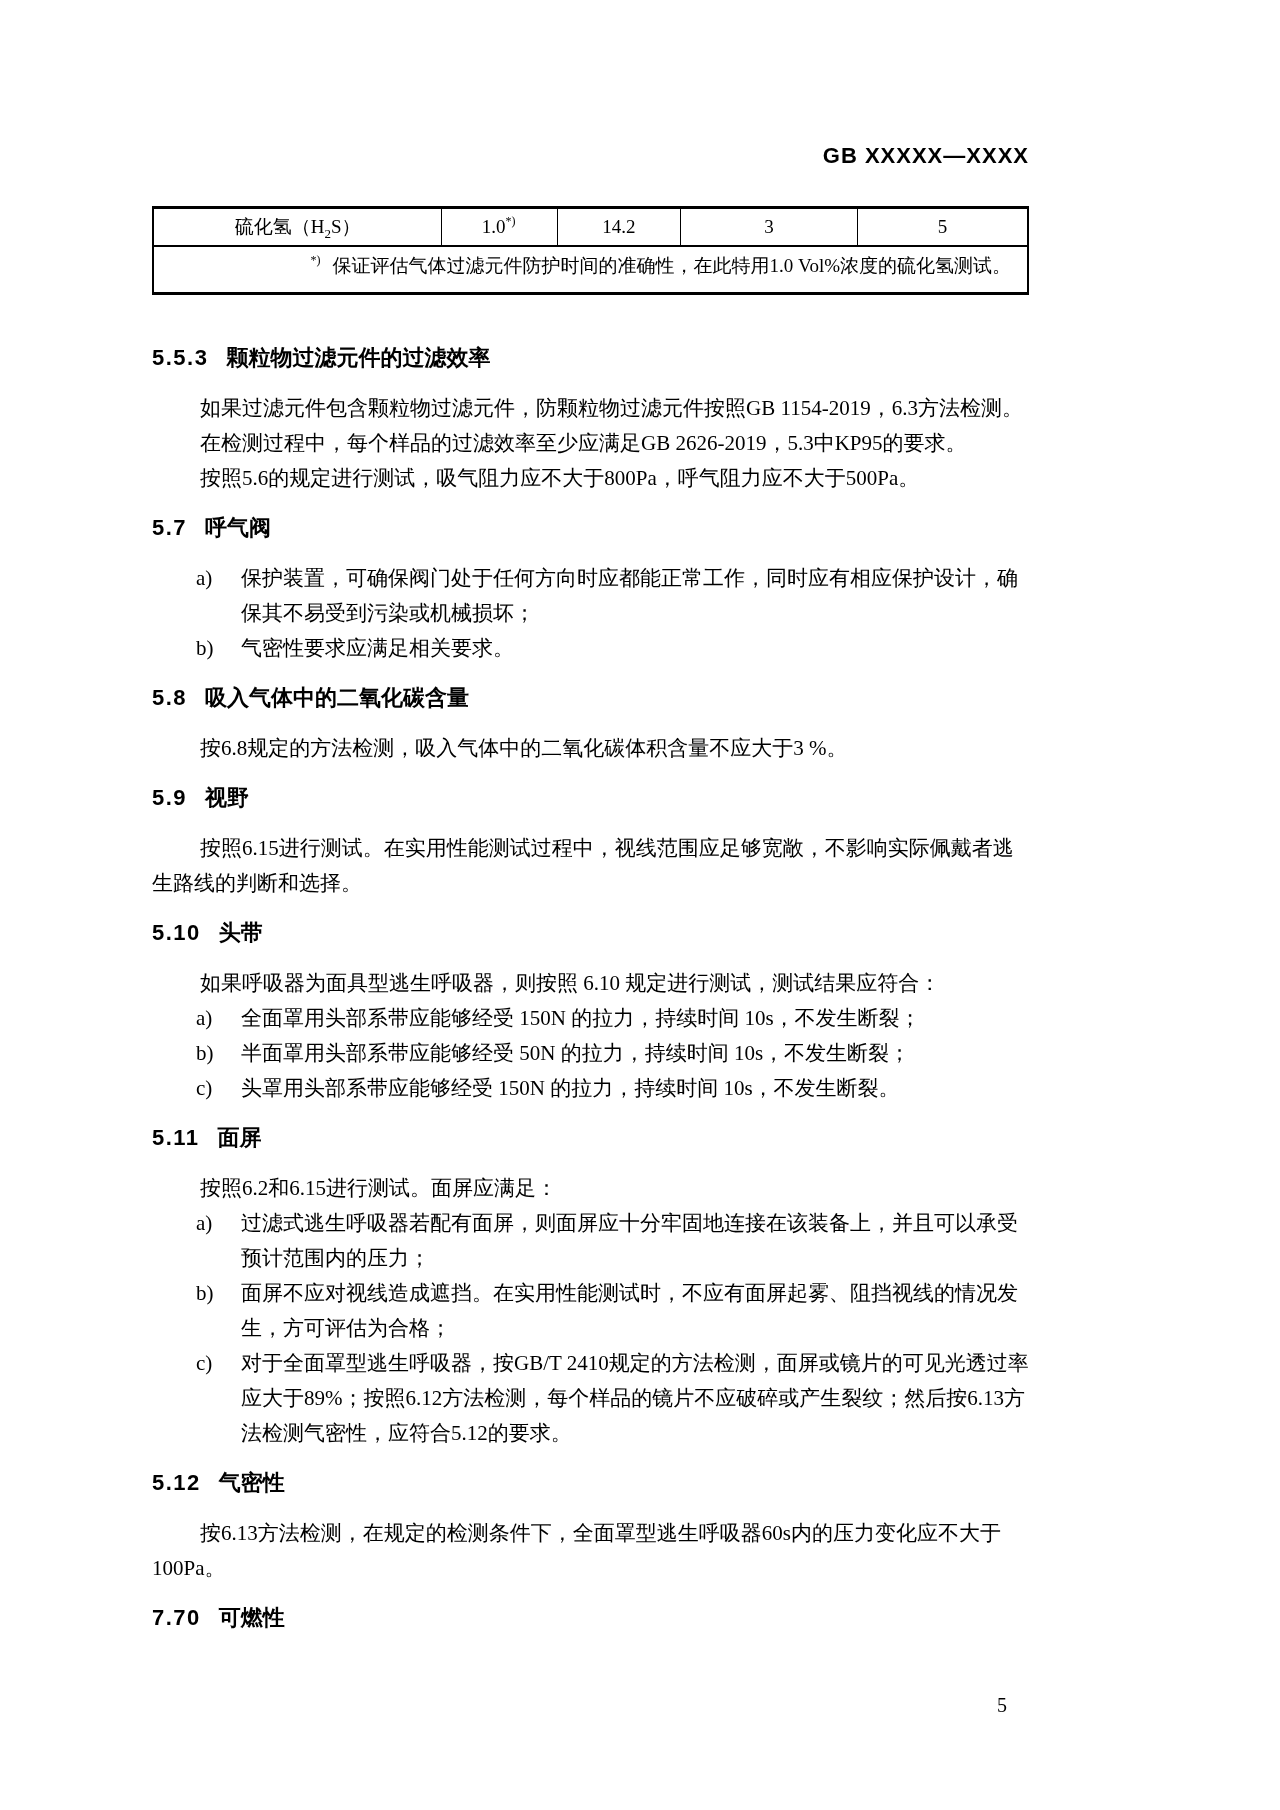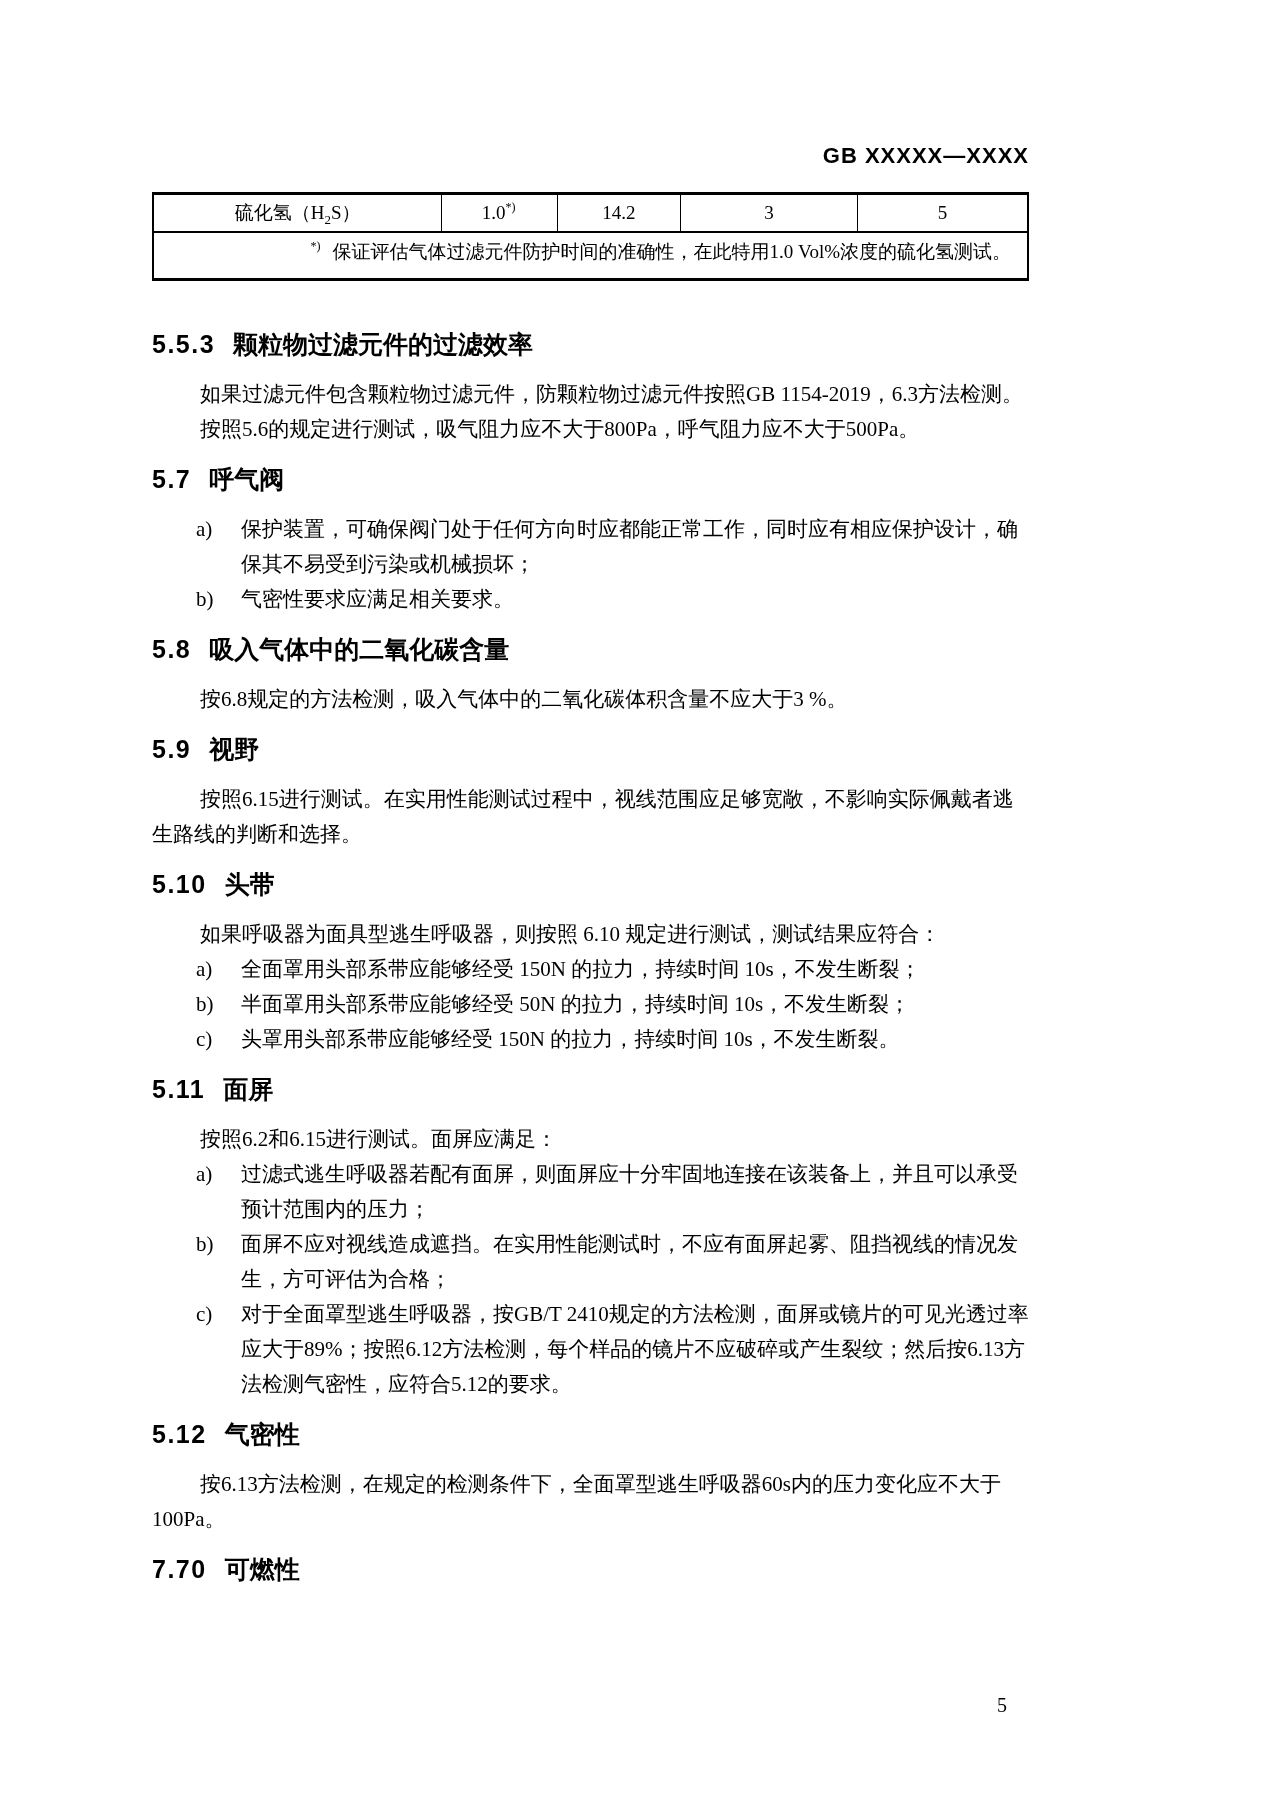--- a/index.html
+++ b/index.html
@@ -17,21 +17,21 @@
   .doc-header {
     text-align:right;
     font-family:"Liberation Sans","DejaVu Sans",sans-serif;
     font-weight:bold;
     font-size:22px; line-height:32px;
     letter-spacing:1px;
   }
   table.spec {
     width:100%;
     border-collapse:collapse;
-    margin-top:20px;
+    margin-top:34px;
     border:2px solid #000;
     border-top-width:3px;
     border-bottom-width:3px;
     font-size:19px;
     font-family:Liberation Serif, serif;
   }
   table.spec td {
     border:1px solid #000;
     text-align:center;
     height:38px;
@@ -46,21 +46,21 @@
     padding:5px 16px 10px 18px;
     line-height:27px;
     vertical-align:top;
   }
   sup.fn { font-size:12px; vertical-align:super; line-height:0; margin-right:2px; }
   td.footnote-cell sup.fn { margin-right:12px; }
   sub.chem { font-size:13px; vertical-align:sub; line-height:0; }
   .heading {
     font-family:"Liberation Sans","DejaVu Sans",sans-serif;
     font-weight:bold;
-    font-size:25px; line-height:24px;
+    font-size:22px; line-height:24px;
     margin:20px 0 21px 0;
   }
   .heading .num { margin-right:18px; letter-spacing:1.5px; }
   .sections > .section:first-child .heading { margin-top:51px; }
   .para { text-indent:48px; }
   .li { display:flex; padding-left:44px; }
   .li .marker { flex:0 0 45px; }
   .li .text { flex:1; }
   .page-number {
     position:absolute;
@@ -88,20 +88,21 @@
         <td colspan="5" class="footnote-cell"><sup class="fn">*)</sup><span>保证评估气体过滤元件防护时间的准确性，在此特用1.0 Vol%浓度的硫化氢测试。</span></td>
       </tr>
     </tbody>
   </table>
 
   <div class="sections">
 
     <div class="section">
       <div class="heading"><span class="num">5.5.3</span><span>颗粒物过滤元件的过滤效率</span></div>
       <p class="para">如果过滤元件包含颗粒物过滤元件，防颗粒物过滤元件按照GB 1154-2019，6.3方法检测。</p>
+      <p class="para">在检测过程中，每个样品的过滤效率至少应满足GB 2626-2019，5.3中KP95的要求。</p>
     </div>
 
     <div class="section">
       <p class="para">按照5.6的规定进行测试，吸气阻力应不大于800Pa，呼气阻力应不大于500Pa。</p>
     </div>
 
     <div class="section">
       <div class="heading"><span class="num">5.7</span><span>呼气阀</span></div>
       <div class="li">
           <span class="marker">a)</span>

